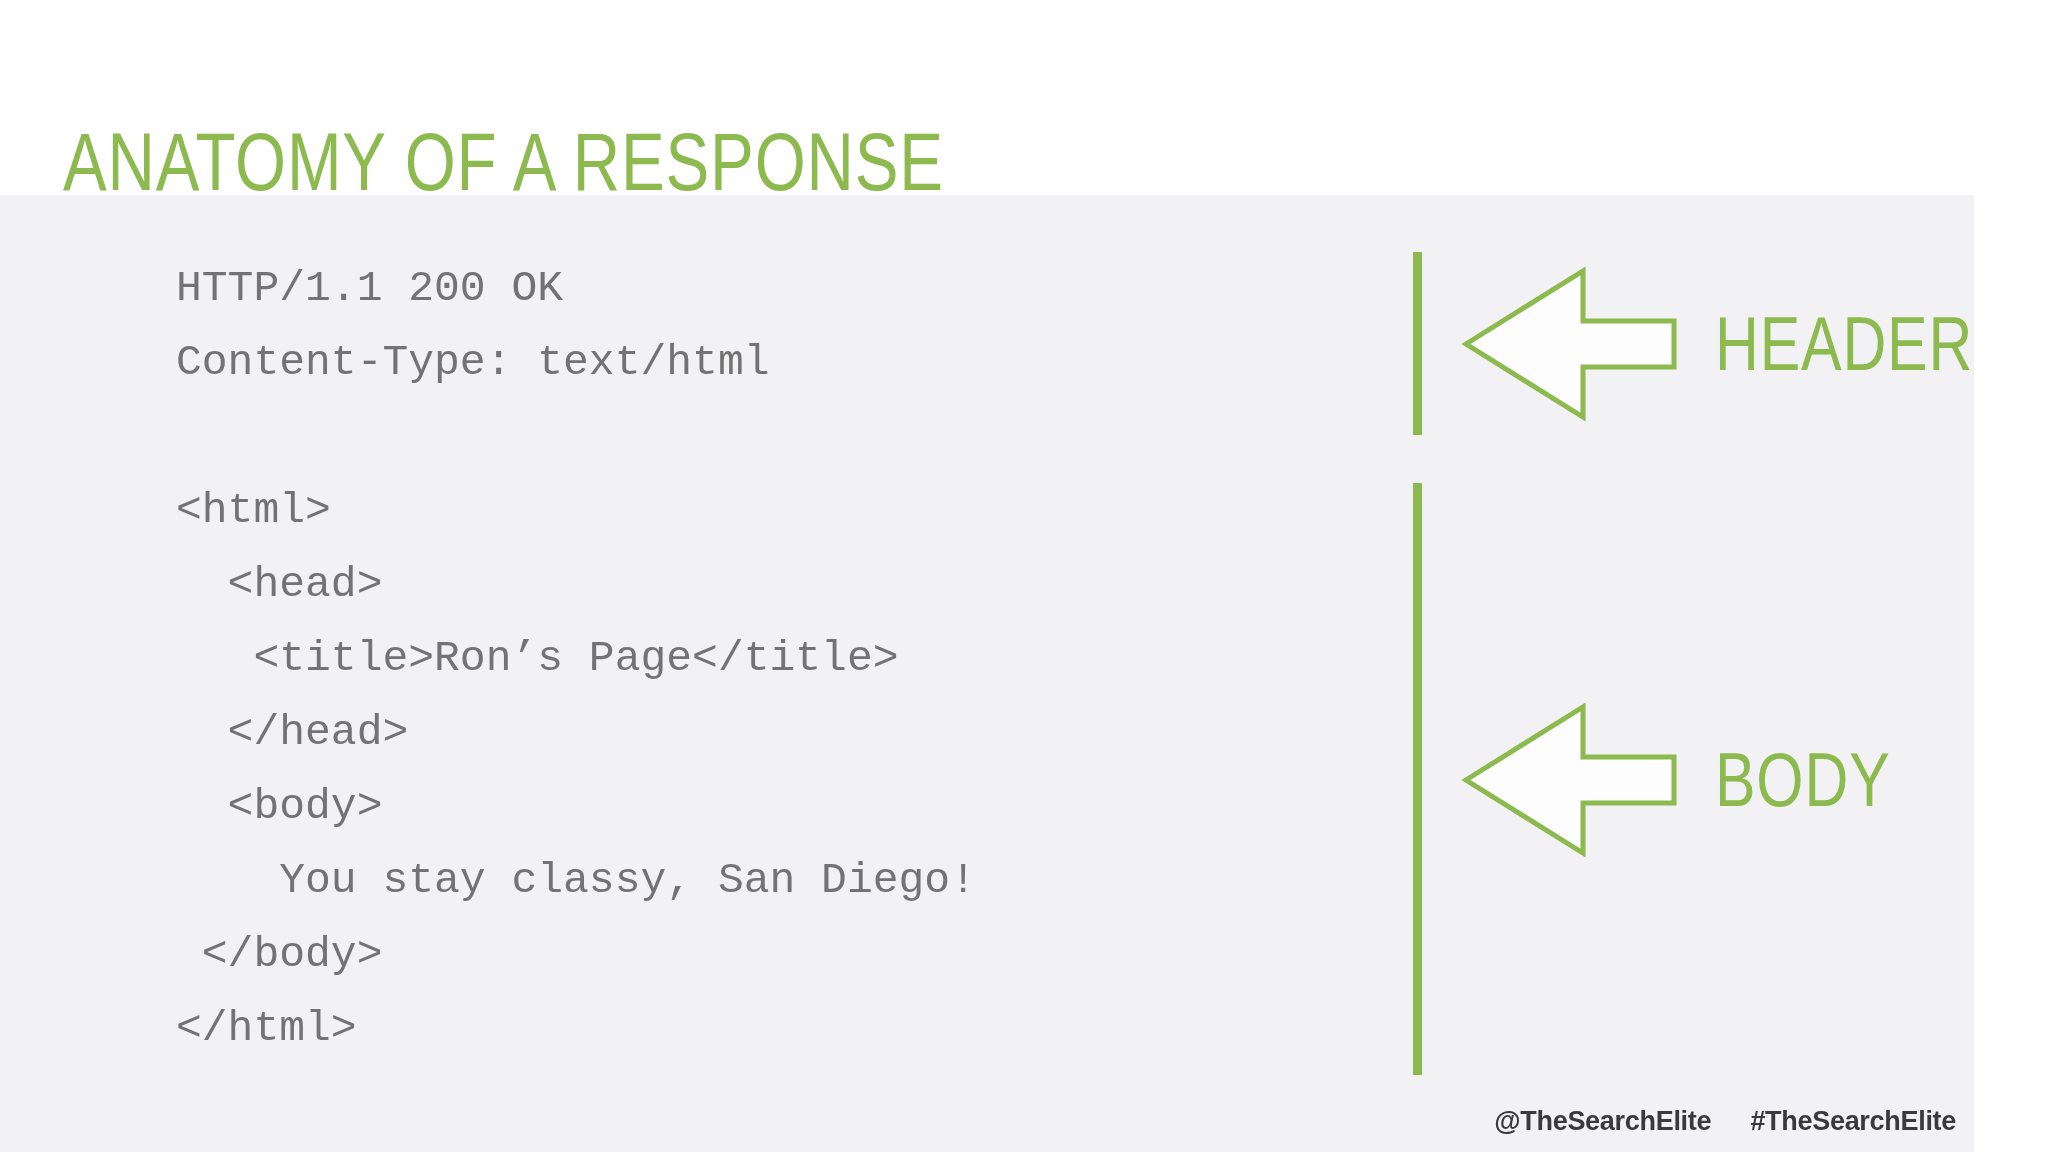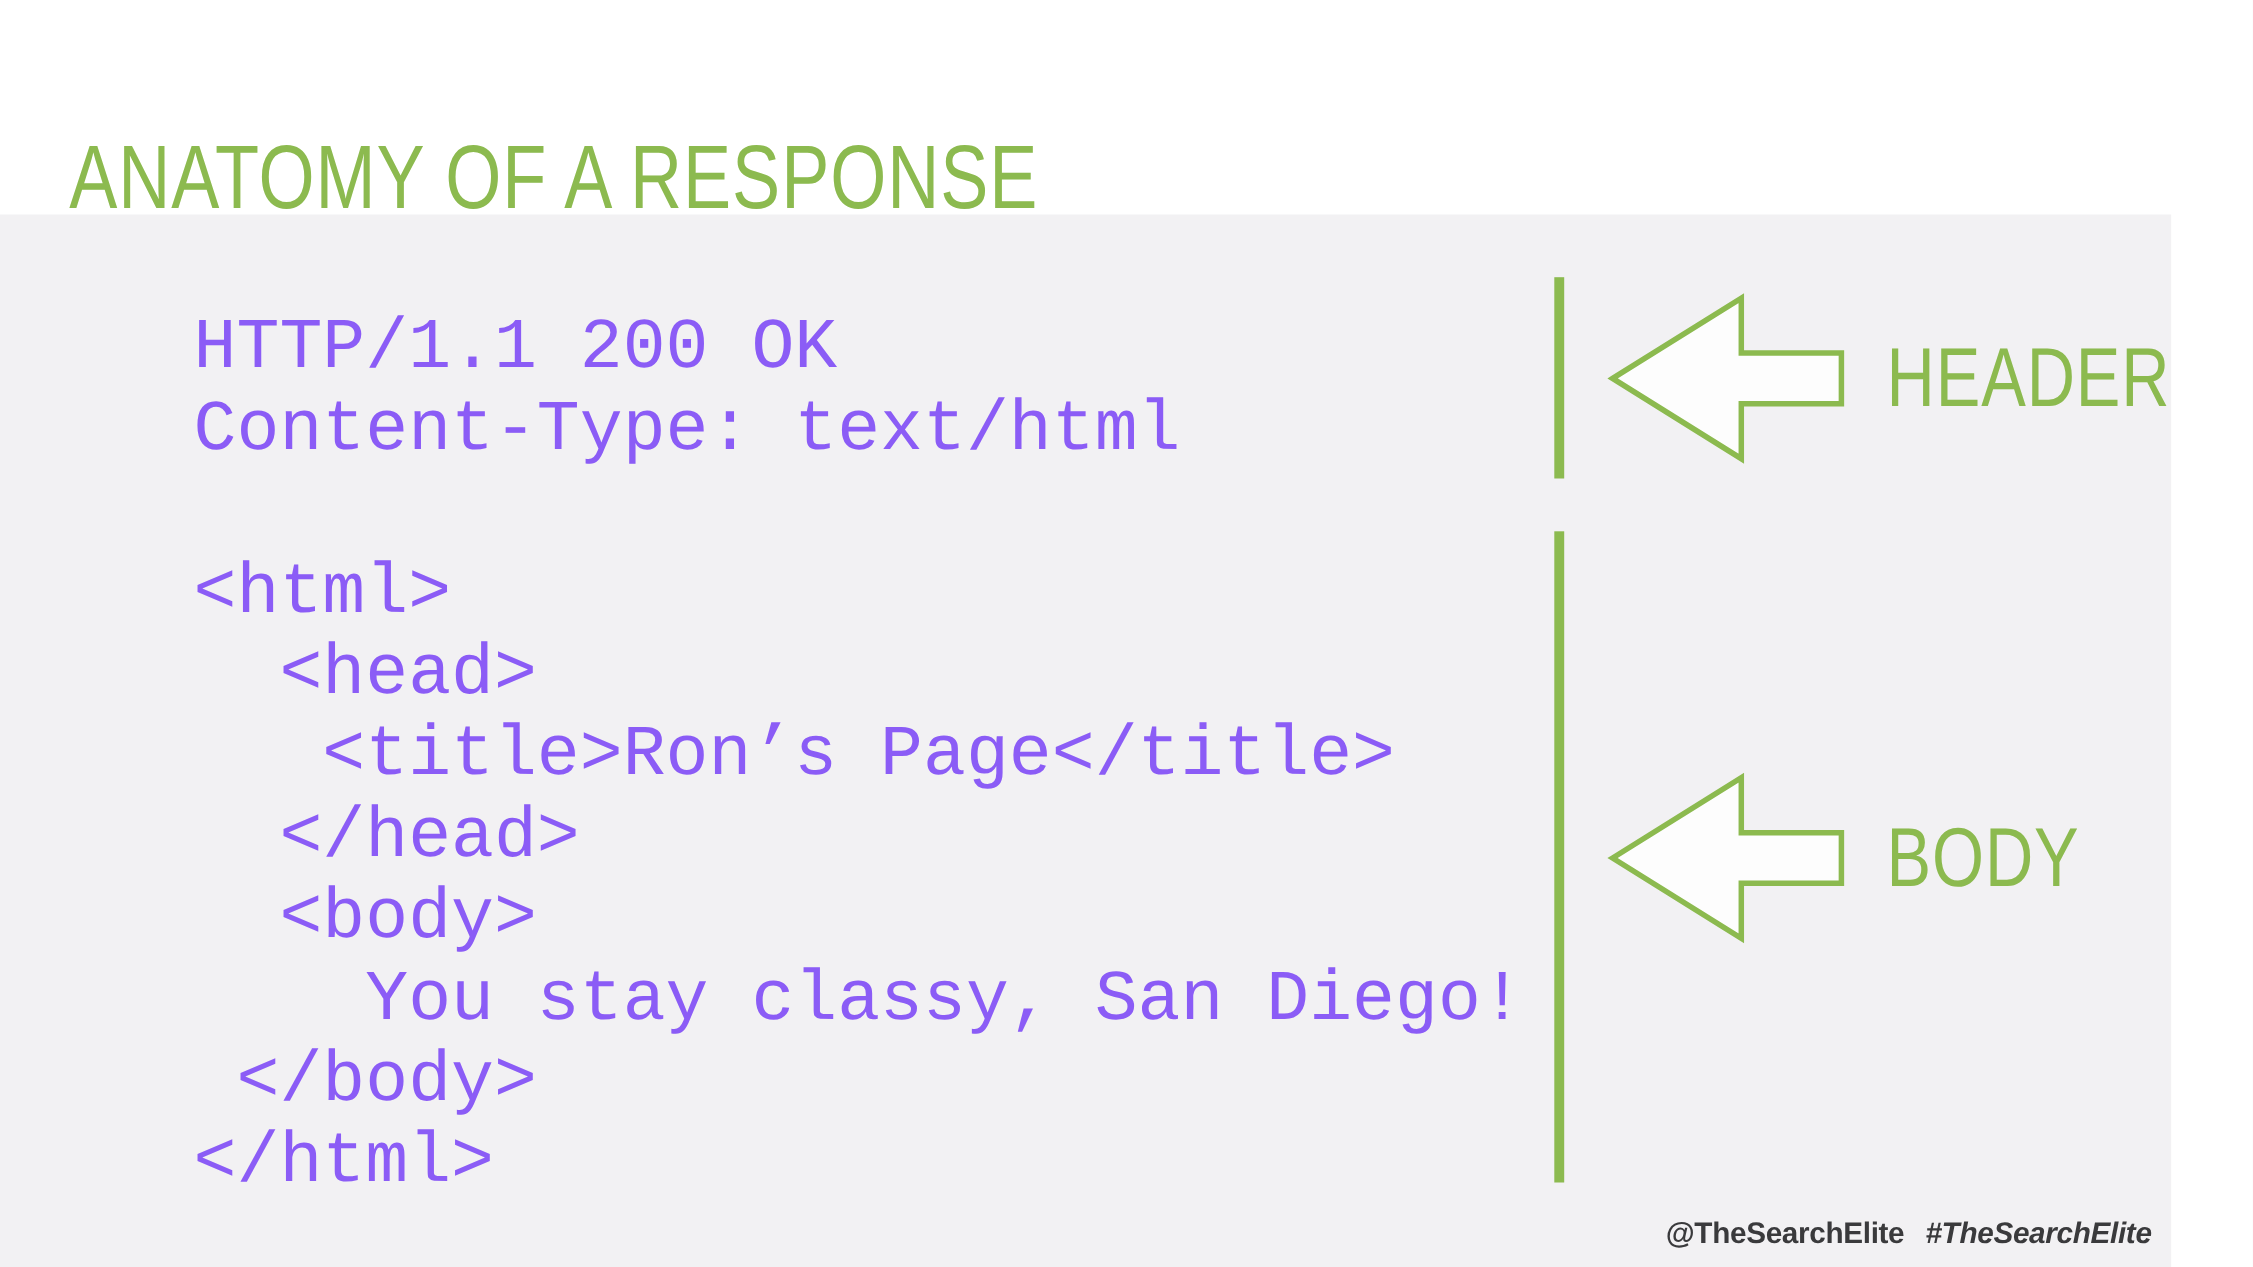--- a/index.html
+++ b/index.html
@@ -26,26 +26,26 @@
     font-weight: 400;
     color: #8CBA4F;
     letter-spacing: 1px;
     white-space: nowrap;
     transform: scaleX(0.8);
     transform-origin: 0 0;
   }
   .response-code {
     position: absolute;
     left: 176px;
-    top: 280px;
+    top: 252px;
     margin: 0;
     font-family: "Liberation Mono", monospace;
-    font-size: 65px;
+    font-size: 43px;
     line-height: 74px;
-    color: #8b5cf6;
+    color: #737373;
     white-space: pre;
   }
   .vline {
     position: absolute;
     left: 1413px;
     width: 9px;
     background: #8CBA4F;
   }
   .vline.headers-rule { top: 252px; height: 183px; }
   .vline.body-rule    { top: 483px; height: 592px; }
@@ -72,21 +72,21 @@
   .footer {
     position: absolute;
     right: 18px;
     top: 1106px;
     font-size: 27px;
     line-height: 31px;
     font-weight: 700;
     color: #3A3A3C;
     letter-spacing: -0.3px;
   }
-  .footer .hashtag { margin-left: 12px; font-style: italic; }
+  .footer .hashtag { margin-left: 32px; }
 </style>
 </head>
 <body>
 
 <div class="slide">
 
   <div class="band-gray"></div>
 
   <h1 class="slide-title">ANATOMY OF A RESPONSE</h1>
 

